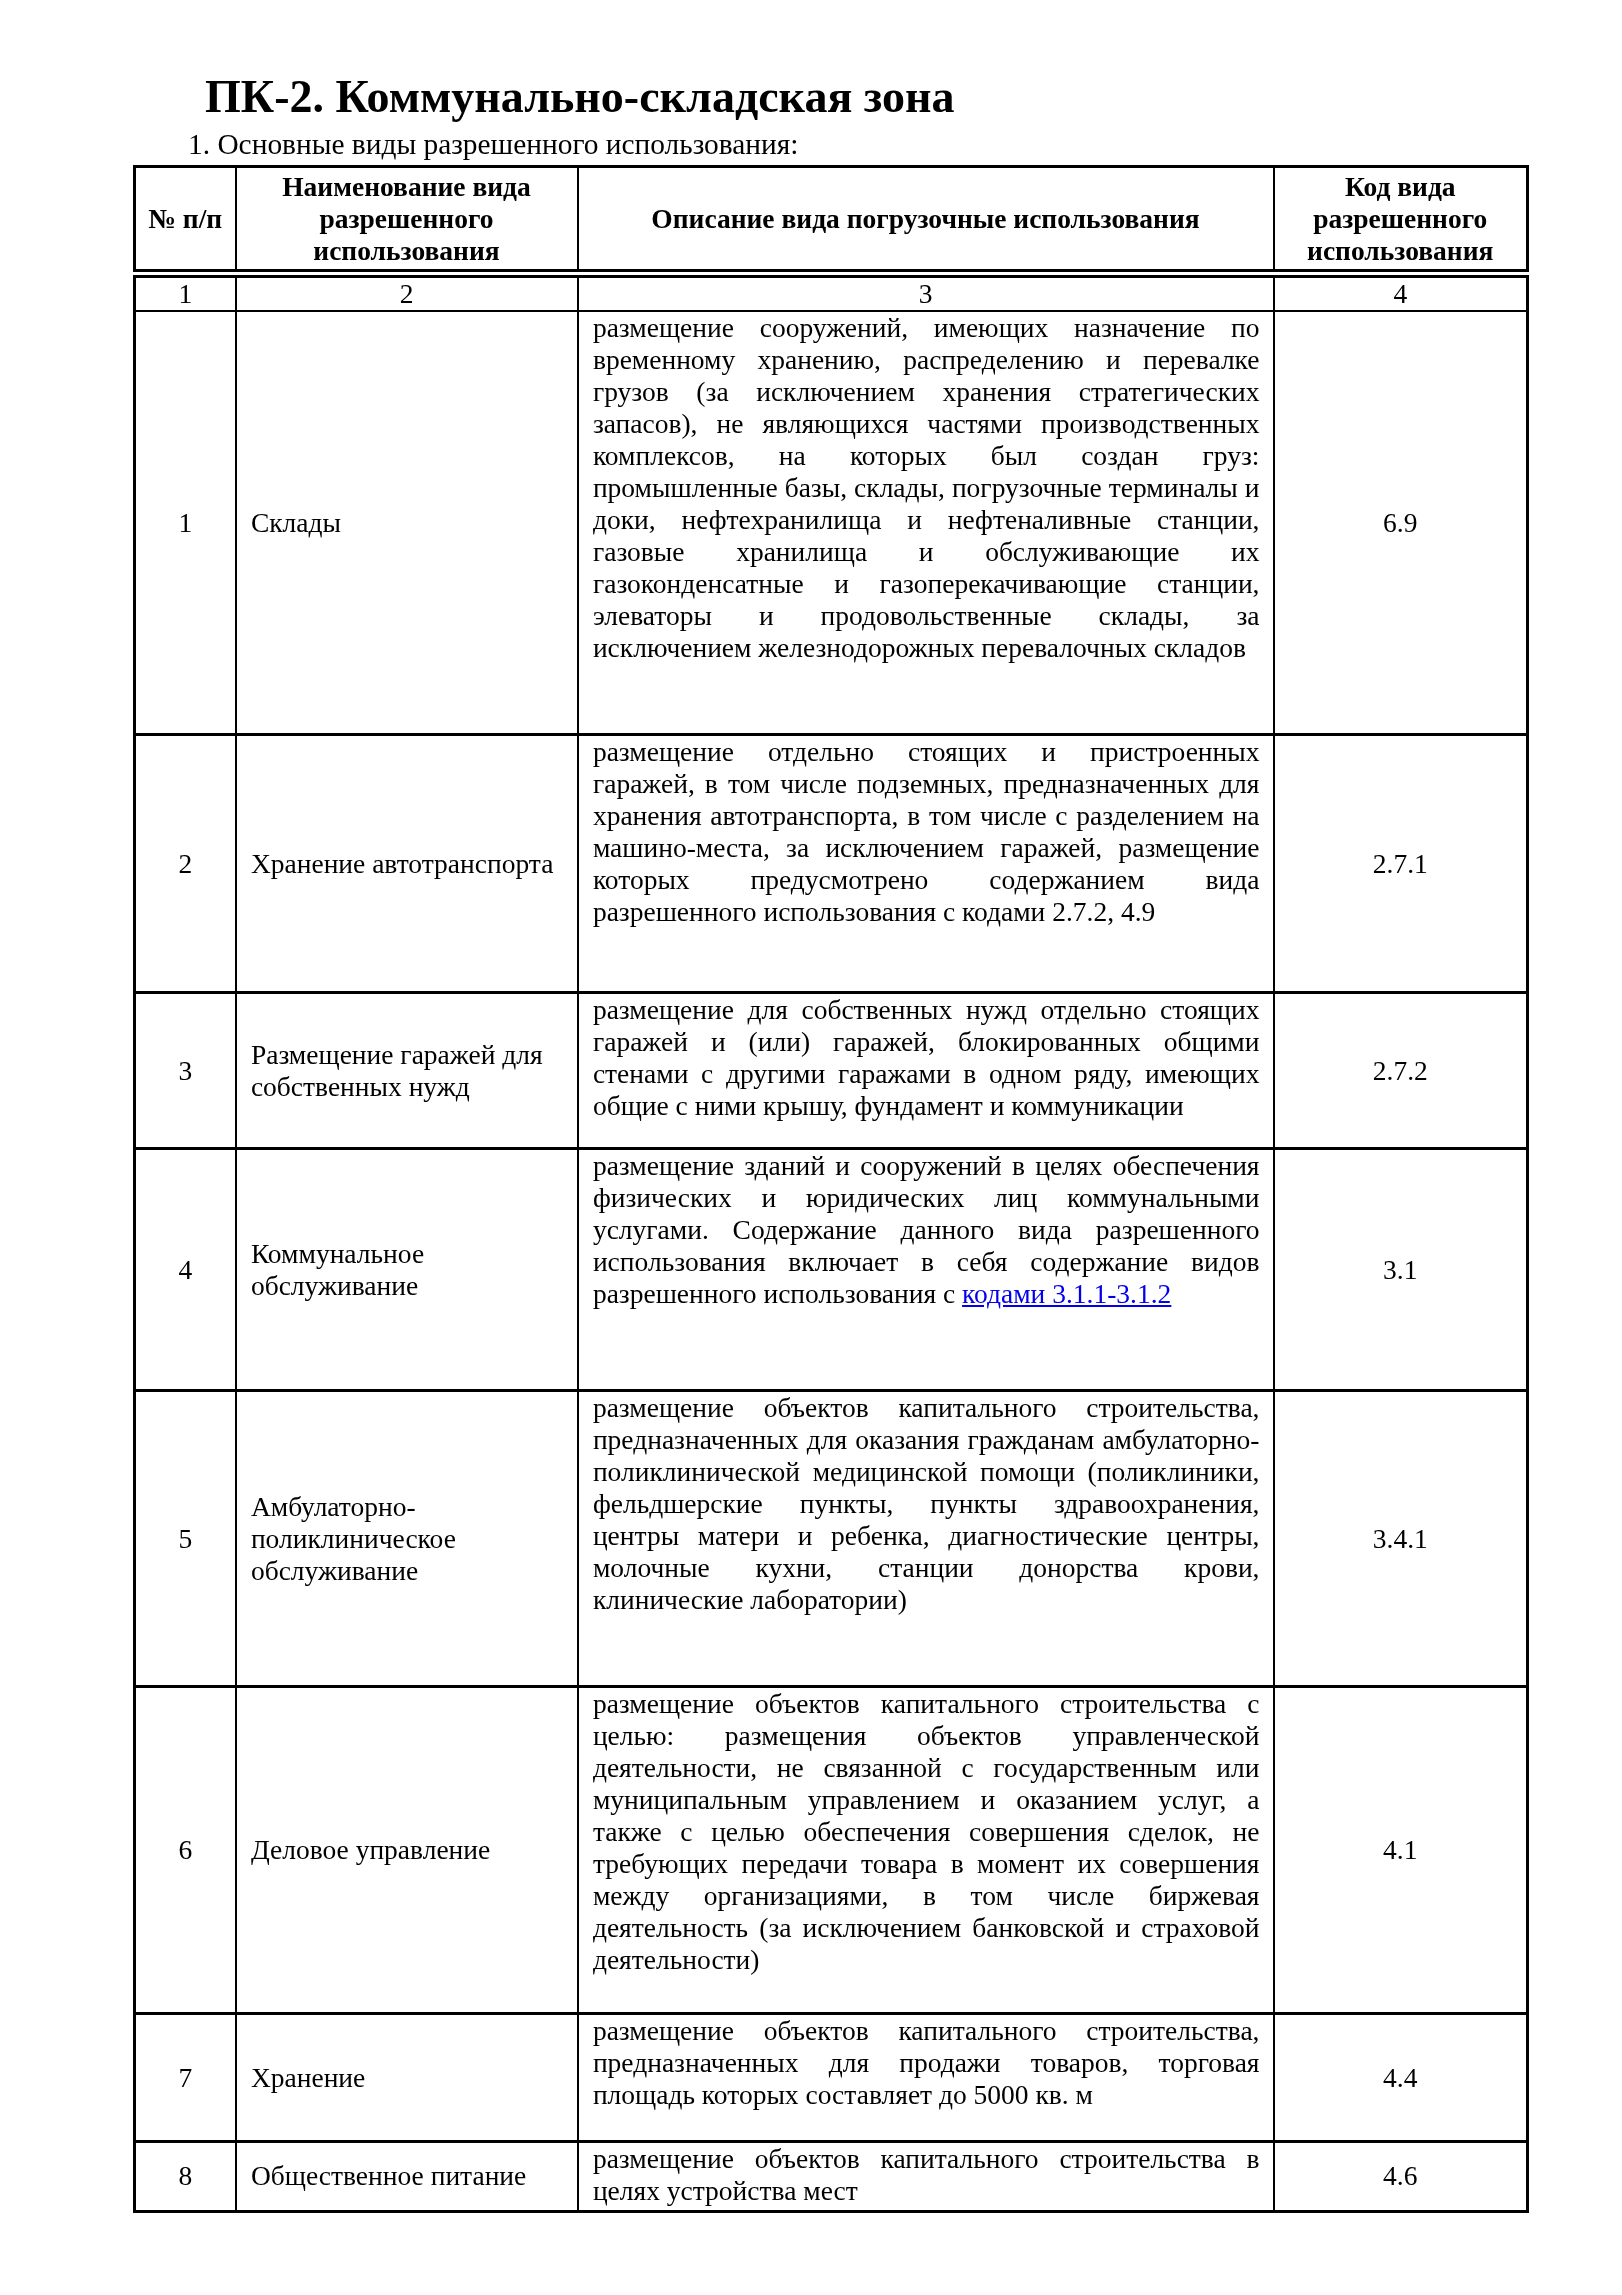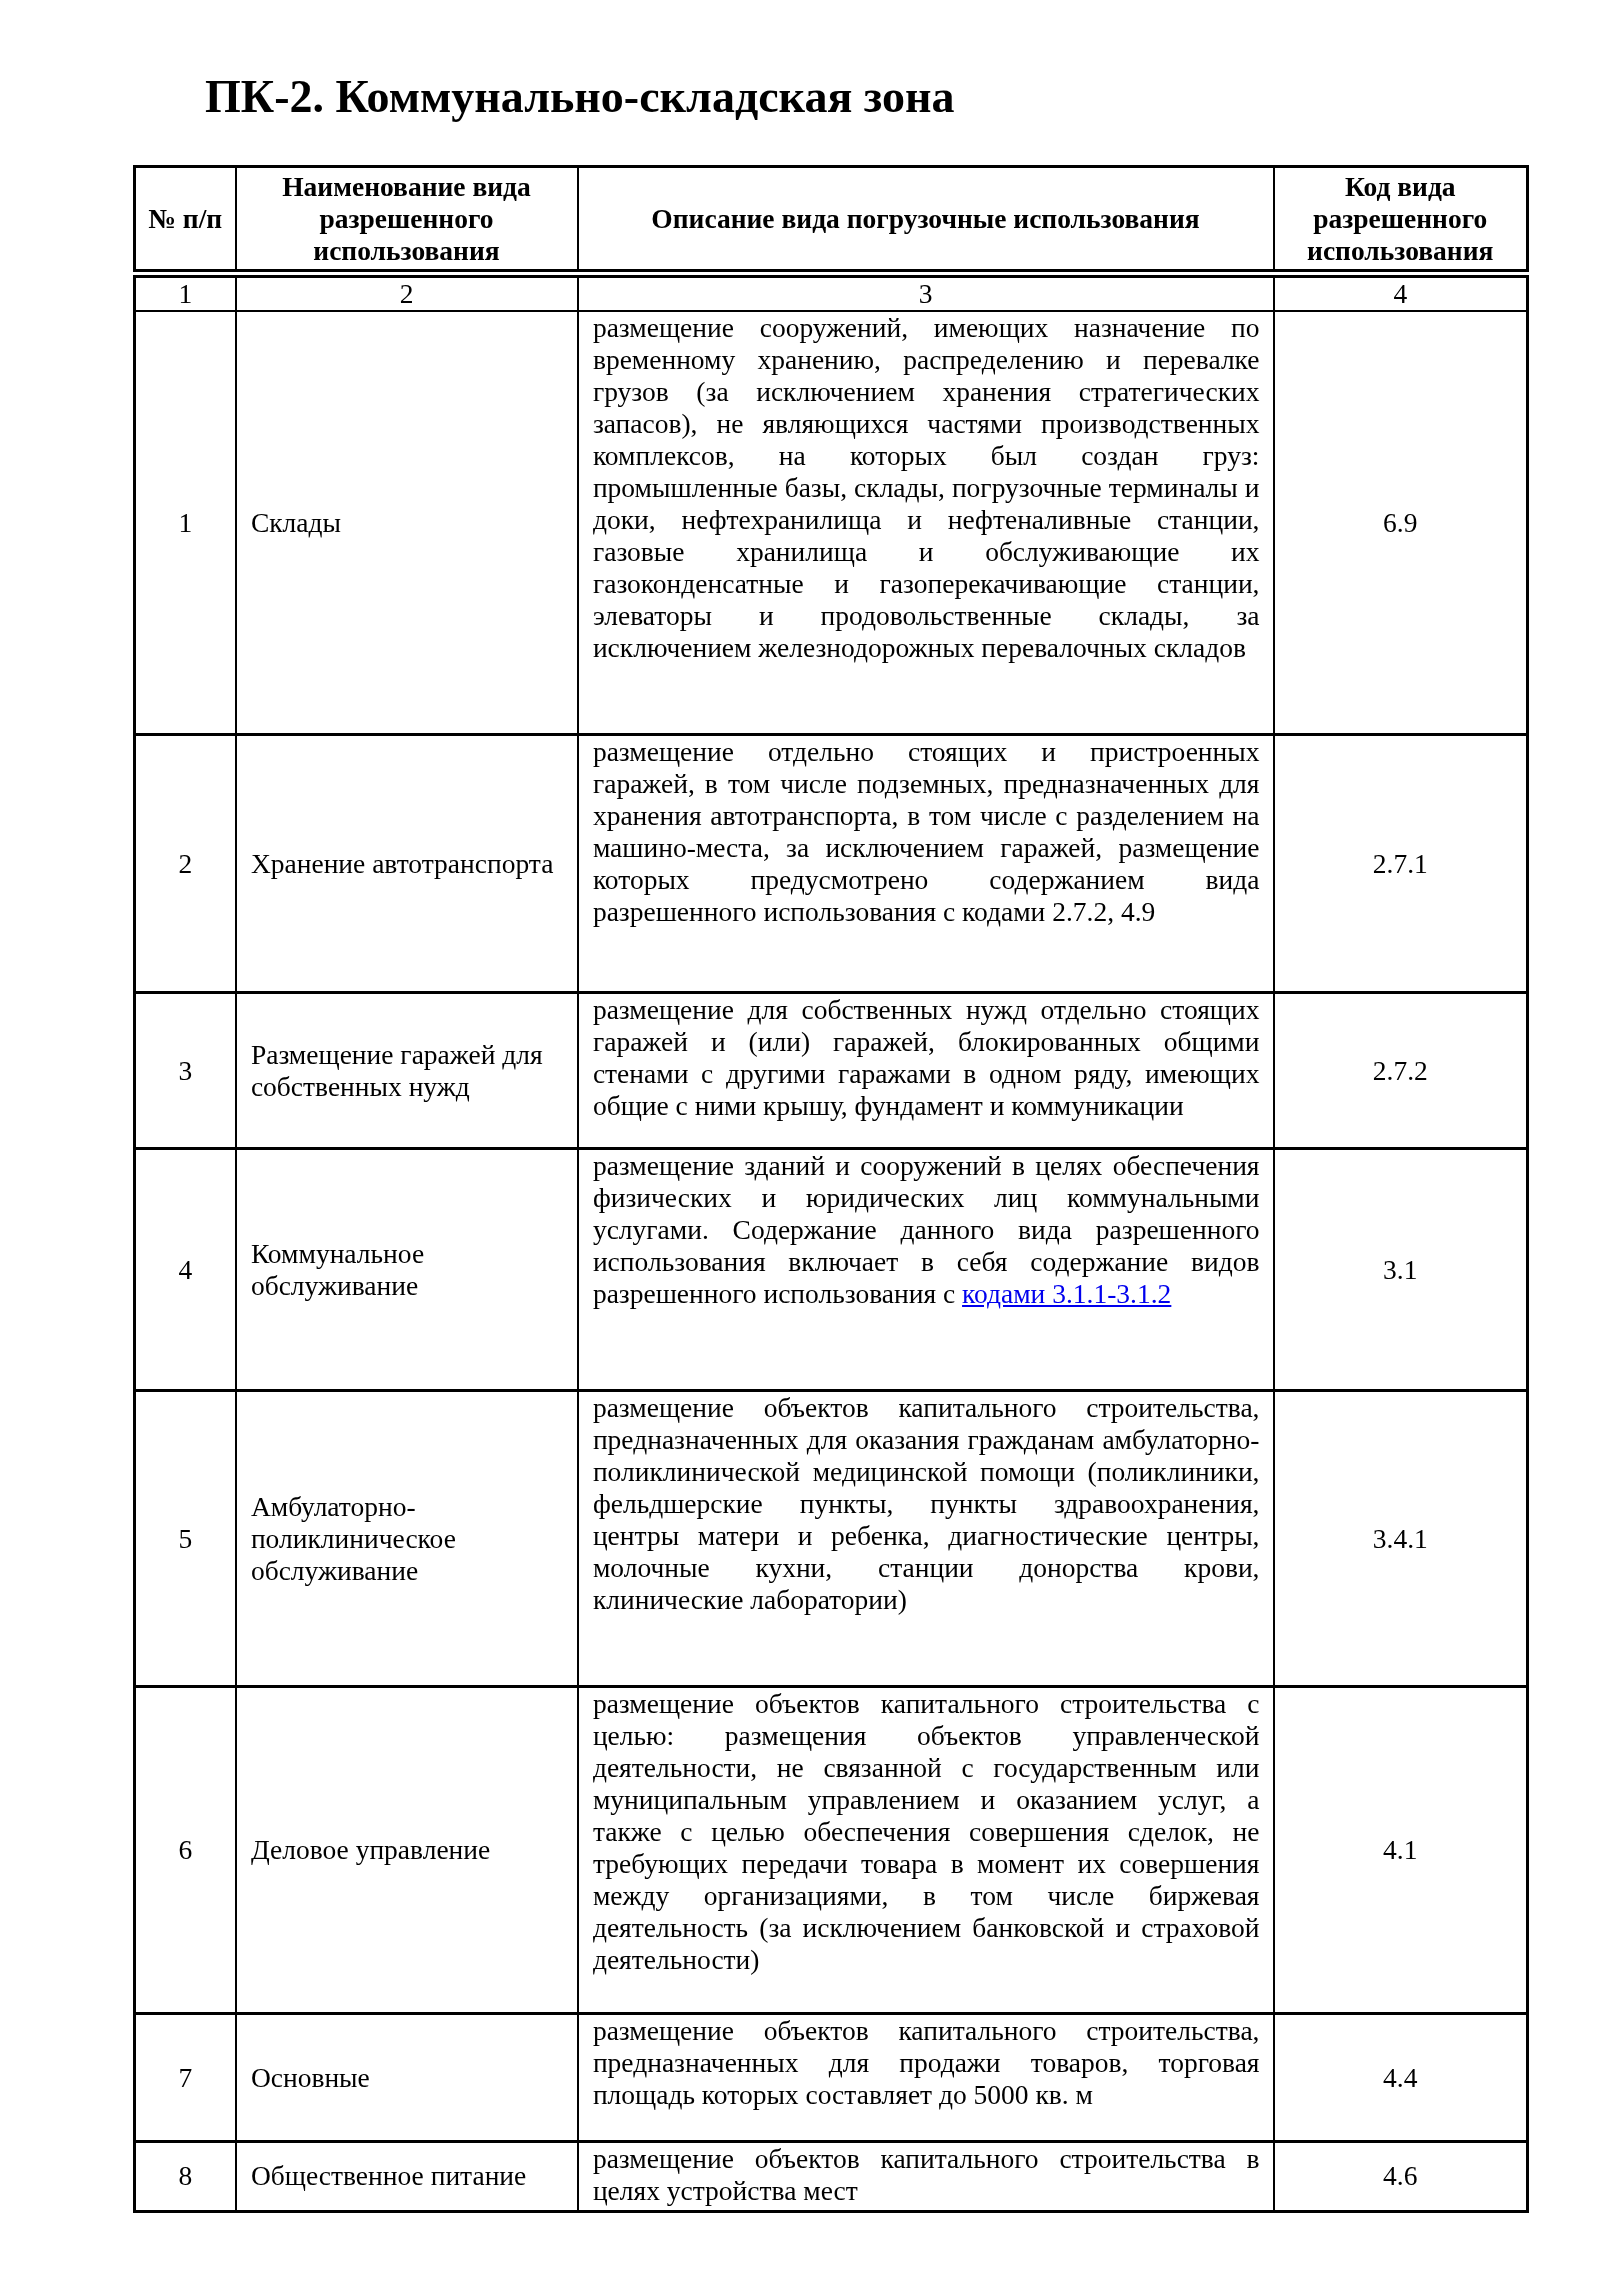--- a/index.html
+++ b/index.html
@@ -102,20 +102,21 @@
     color: #0000EE;
     text-decoration: underline;
   }
 </style>
 </head>
 <body>
 
 <div class="page">
 
   <div class="doc-title">ПК-2. Коммунально-складская зона</div>
+  <div class="doc-subtitle">1. Основные виды разрешенного использования:</div>
 
   <table class="vri-table">
     <colgroup>
       <col class="c1">
         <col class="c2">
         <col class="c3">
         <col class="c4">
     </colgroup>
     <thead>
       <tr>
@@ -170,21 +171,21 @@
 
       <tr class="r6 data-sep">
         <td class="cell-num">6</td>
         <td class="cell-name">Деловое управление</td>
         <td class="cell-desc">размещение объектов капитального строительства с целью: размещения объектов управленческой деятельности, не связанной с государственным или муниципальным управлением и оказанием услуг, а также с целью обеспечения совершения сделок, не требующих передачи товара в момент их совершения между организациями, в том числе биржевая деятельность (за исключением банковской и страховой деятельности)</td>
         <td class="cell-code">4.1</td>
       </tr>
 
       <tr class="r7 data-sep">
         <td class="cell-num">7</td>
-        <td class="cell-name">Основные</td>
+        <td class="cell-name">Хранение</td>
         <td class="cell-desc">размещение объектов капитального строительства, предназначенных для продажи товаров, торговая площадь которых составляет до 5000 кв. м</td>
         <td class="cell-code">4.4</td>
       </tr>
 
       <tr class="r8 data-sep">
         <td class="cell-num">8</td>
         <td class="cell-name">Общественное питание</td>
         <td class="cell-desc">размещение объектов капитального строительства в целях устройства мест</td>
         <td class="cell-code">4.6</td>
       </tr>

